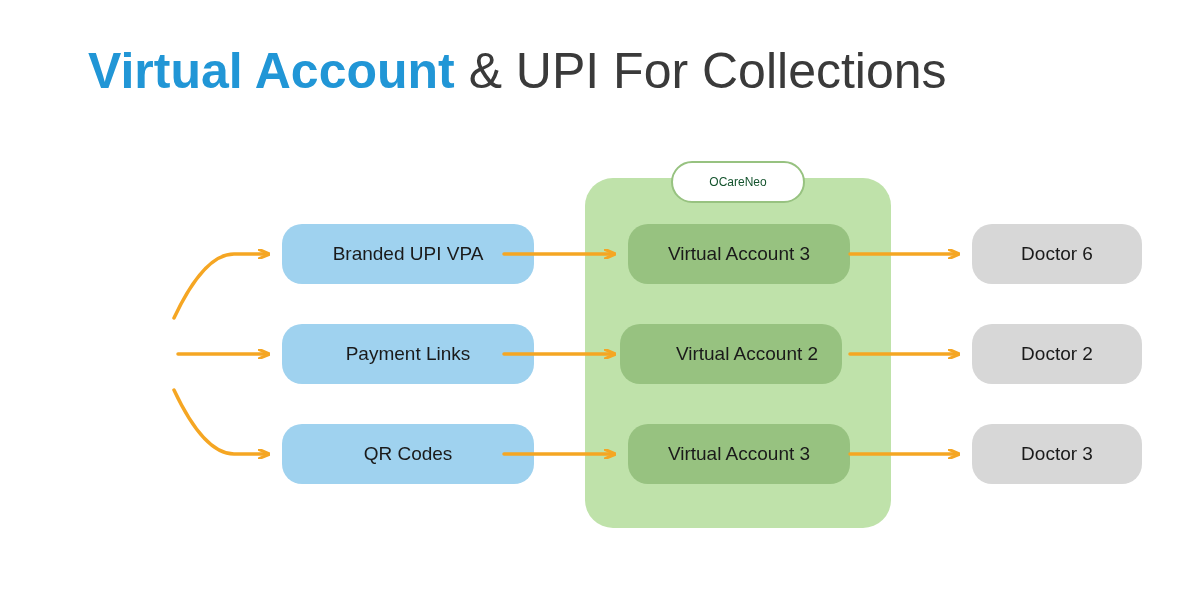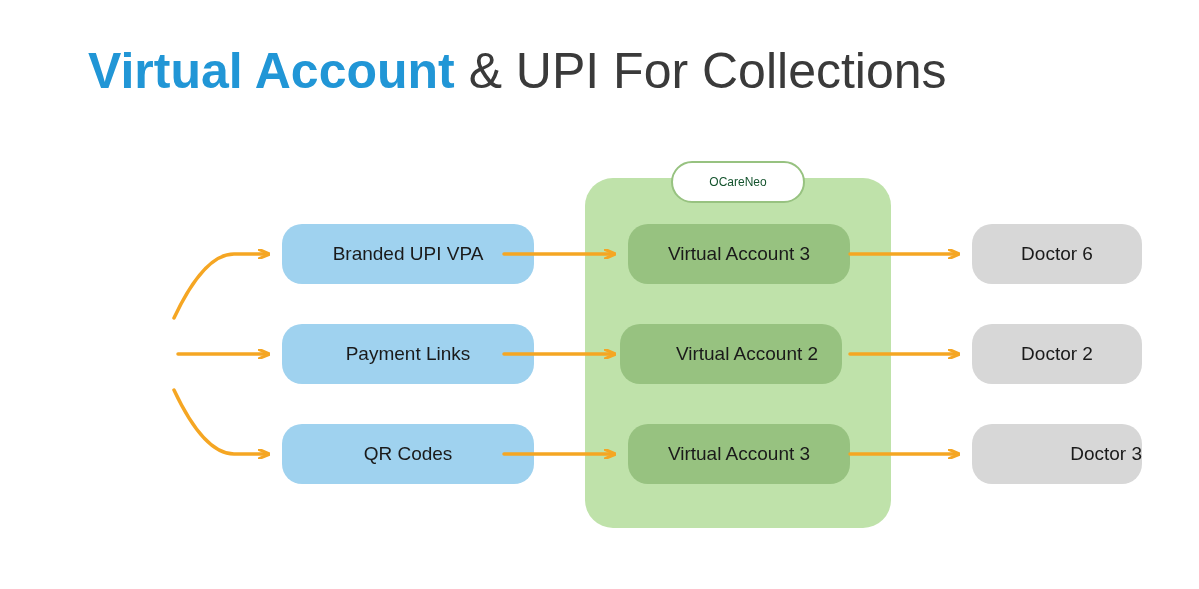--- a/index.html
+++ b/index.html
@@ -131,21 +131,21 @@
       </div>
       <div class="node gray-box" style="left: 972px; top: 324px; text-align: right;">
         <span>Doctor 2</span>
       </div>
       <div class="node blue-box" style="left: 282px; top: 424px;">
         <span>QR Codes</span>
       </div>
       <div class="node green-box" style="left: 628px; top: 424px;">
         <span>Virtual Account 3</span>
       </div>
-      <div class="node gray-box" style="left: 972px; top: 424px; justify-content: flex-end;">
+      <div class="node gray-box" style="left: 972px; top: 424px;">
         <span>Doctor 3</span>
       </div>
     </div>
 
   <svg class="arrows" id="arrows-svg">
     <defs>
       <marker id="arrowhead" markerWidth="12" markerHeight="10" refX="10" refY="5" orient="auto" markerUnits="userSpaceOnUse">
         <path d="M0,0 L12,5 L0,10" fill="none" stroke="#f5a623" stroke-width="3" stroke-linecap="round" stroke-linejoin="round"></path>
       </marker>
     </defs>

